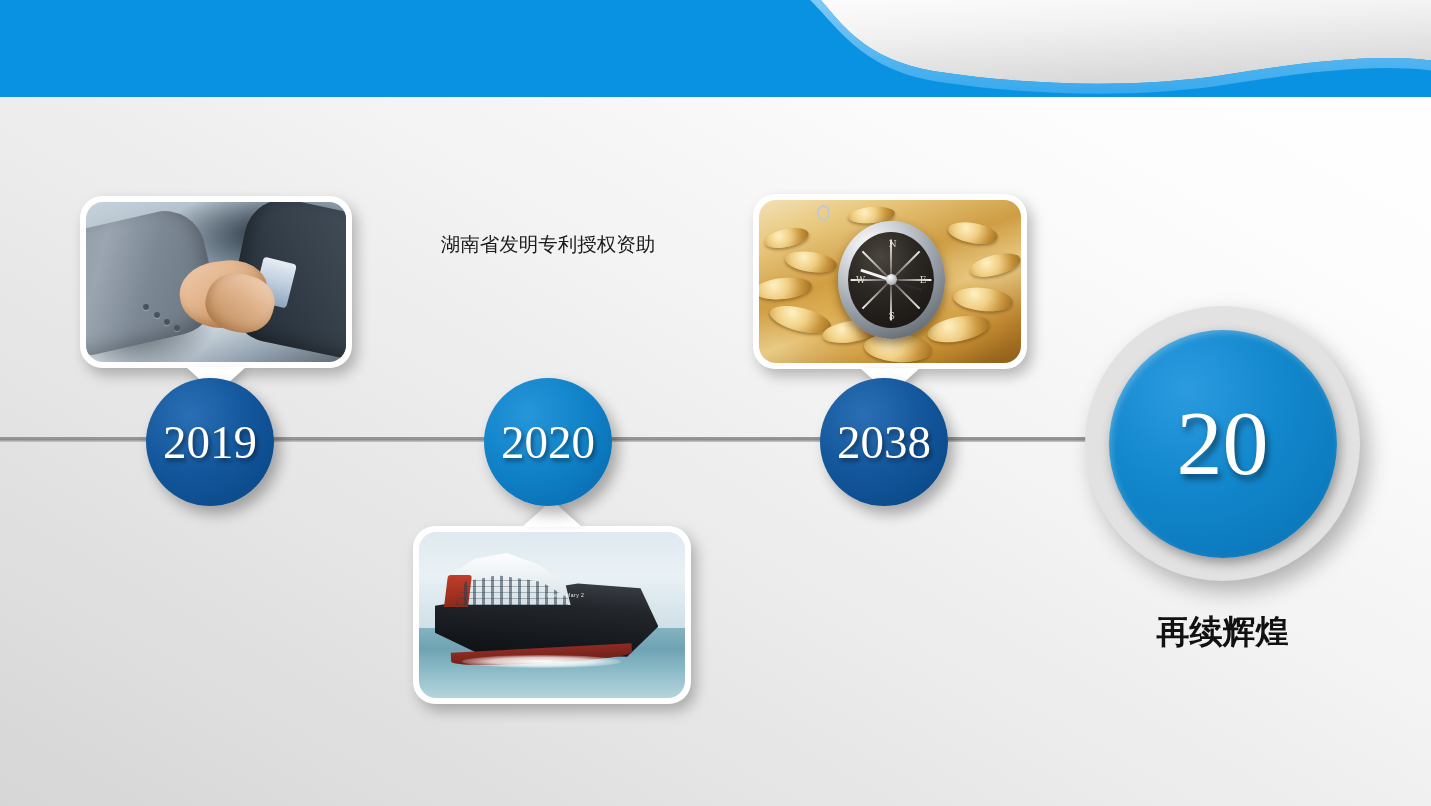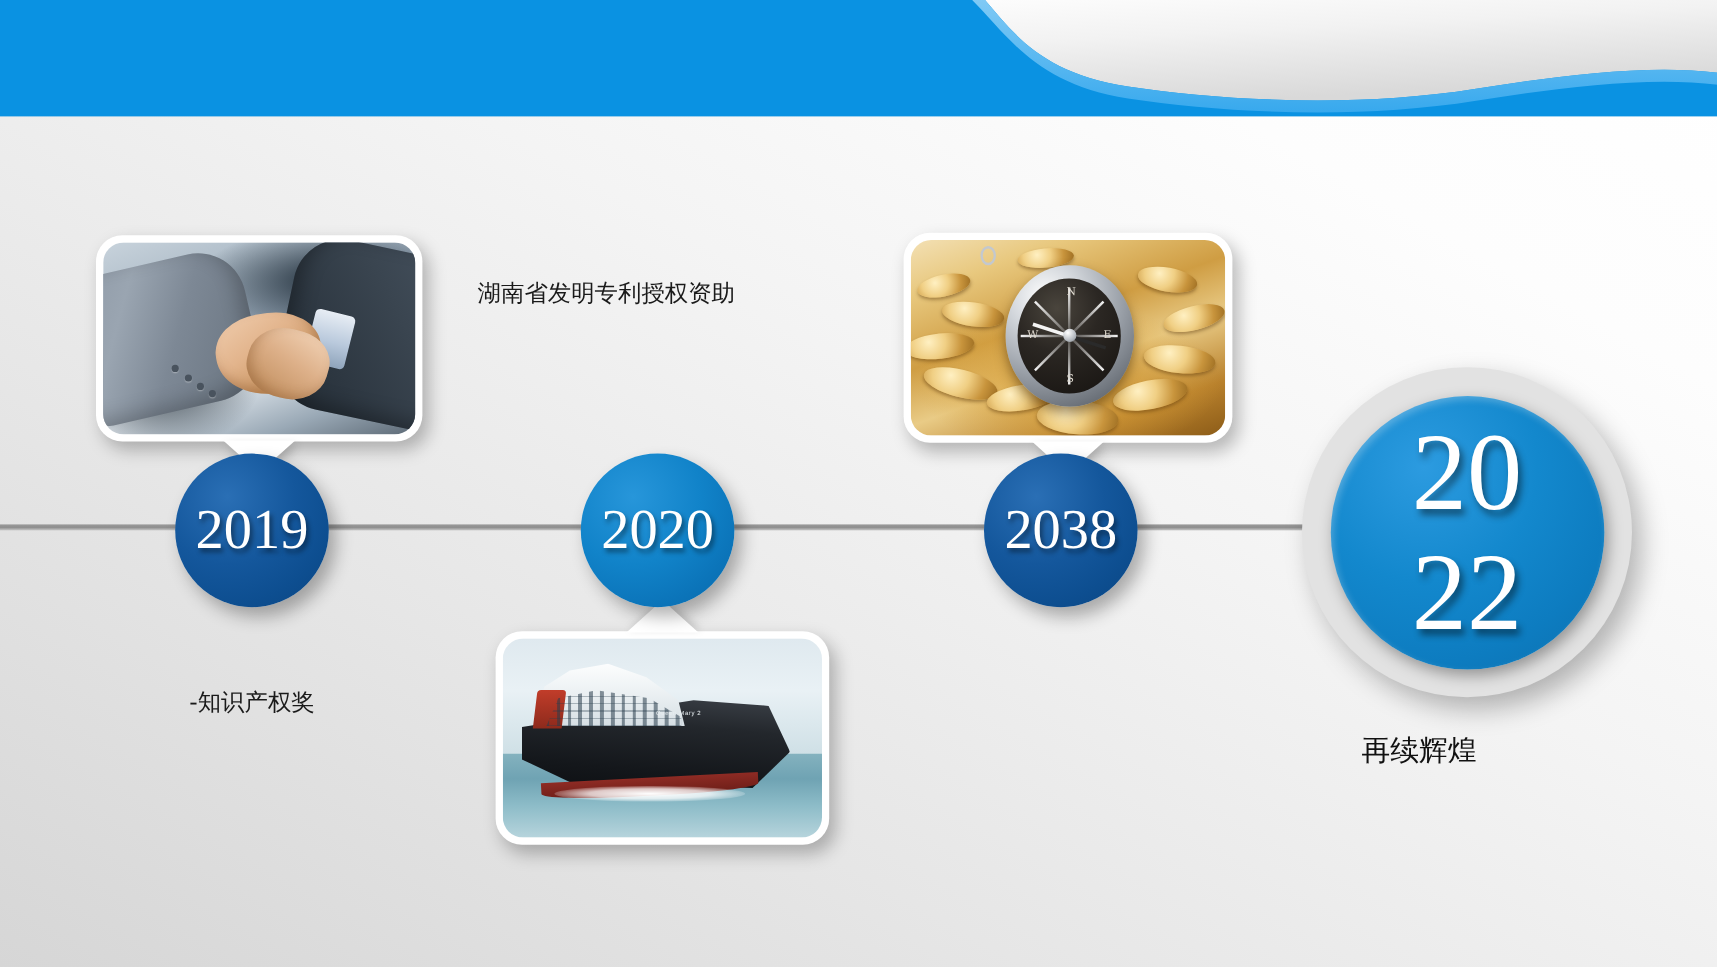--- a/index.html
+++ b/index.html
@@ -316,25 +316,25 @@
   
   .caption {
     position: absolute;
     text-align: center;
     color: #1a1a1a;
     font-size: 19.5px;
     line-height: 1.45;
     font-family: "DejaVu Sans", "Liberation Sans", sans-serif;
   }
   #caption-2019 { left: 40px;  top: 572px; width: 340px; }
-  #caption-2020 { left: 398px; top: 231px; width: 300px; text-align: left; }
+  #caption-2020 { left: 398px; top: 231px; width: 300px; text-align: center; }
   #caption-2021 { left: 717px; top: 572px; width: 338px; }
   #caption-2022 {
-    left: 1045px; top: 608px; width: 275px;
-    font-size: 24px; font-weight: normal; color: #111111;
+    left: 1085px; top: 608px; width: 275px;
+    font-size: 33px; font-weight: bold; color: #111111;
   }
 </style>
 </head>
 <body>
 
 <div id="slide">
 
   <div id="header">
     <svg id="header-swoosh" viewBox="0 0 1431 97" preserveAspectRatio="none">
       <defs>
@@ -441,26 +441,24 @@
   </div>
 
   <div id="node-2021" class="year-node">
     <span class="yr-top">20</span>
     <span class="yr-bot">38</span>
   </div>
 
   <div id="node-2022" class="year-node">
     <div id="node-2022-inner">
       <span class="yr-top">20</span>
-      <span class="yr-bot">22</span>
     </div>
   </div>
 
   <div id="caption-2019" class="caption">
-    <div>-知识产权奖</div>
   </div>
 
   <div id="caption-2020" class="caption">
     <div>湖南省发明专利授权资助</div>
   </div>
 
 
   <div id="caption-2022" class="caption">
     <div>再续辉煌</div>
   </div>

